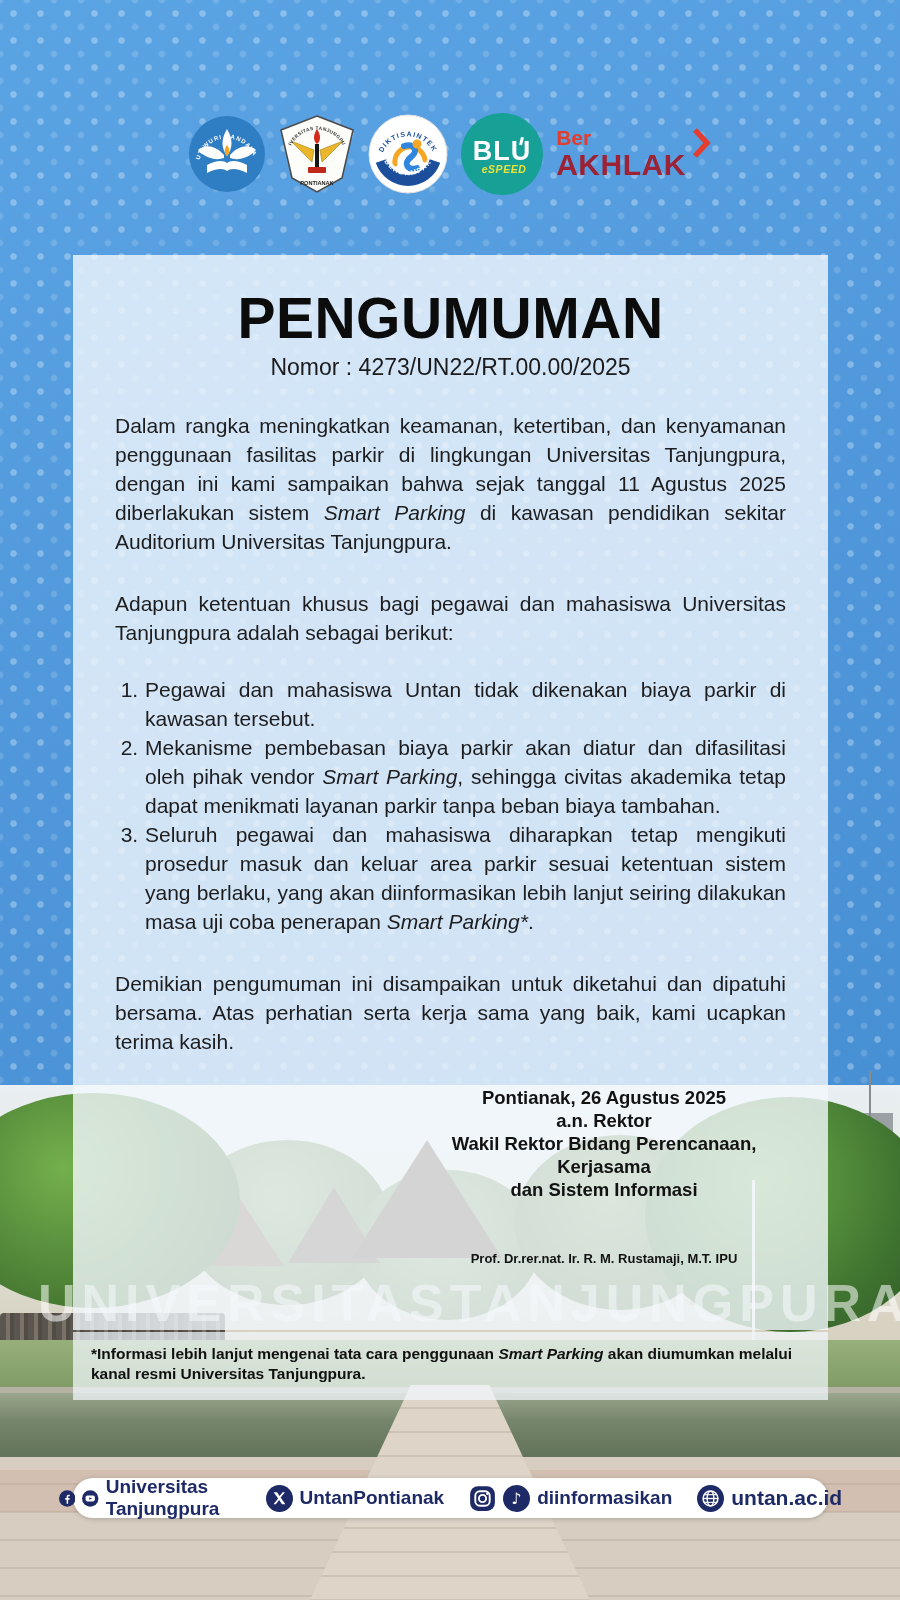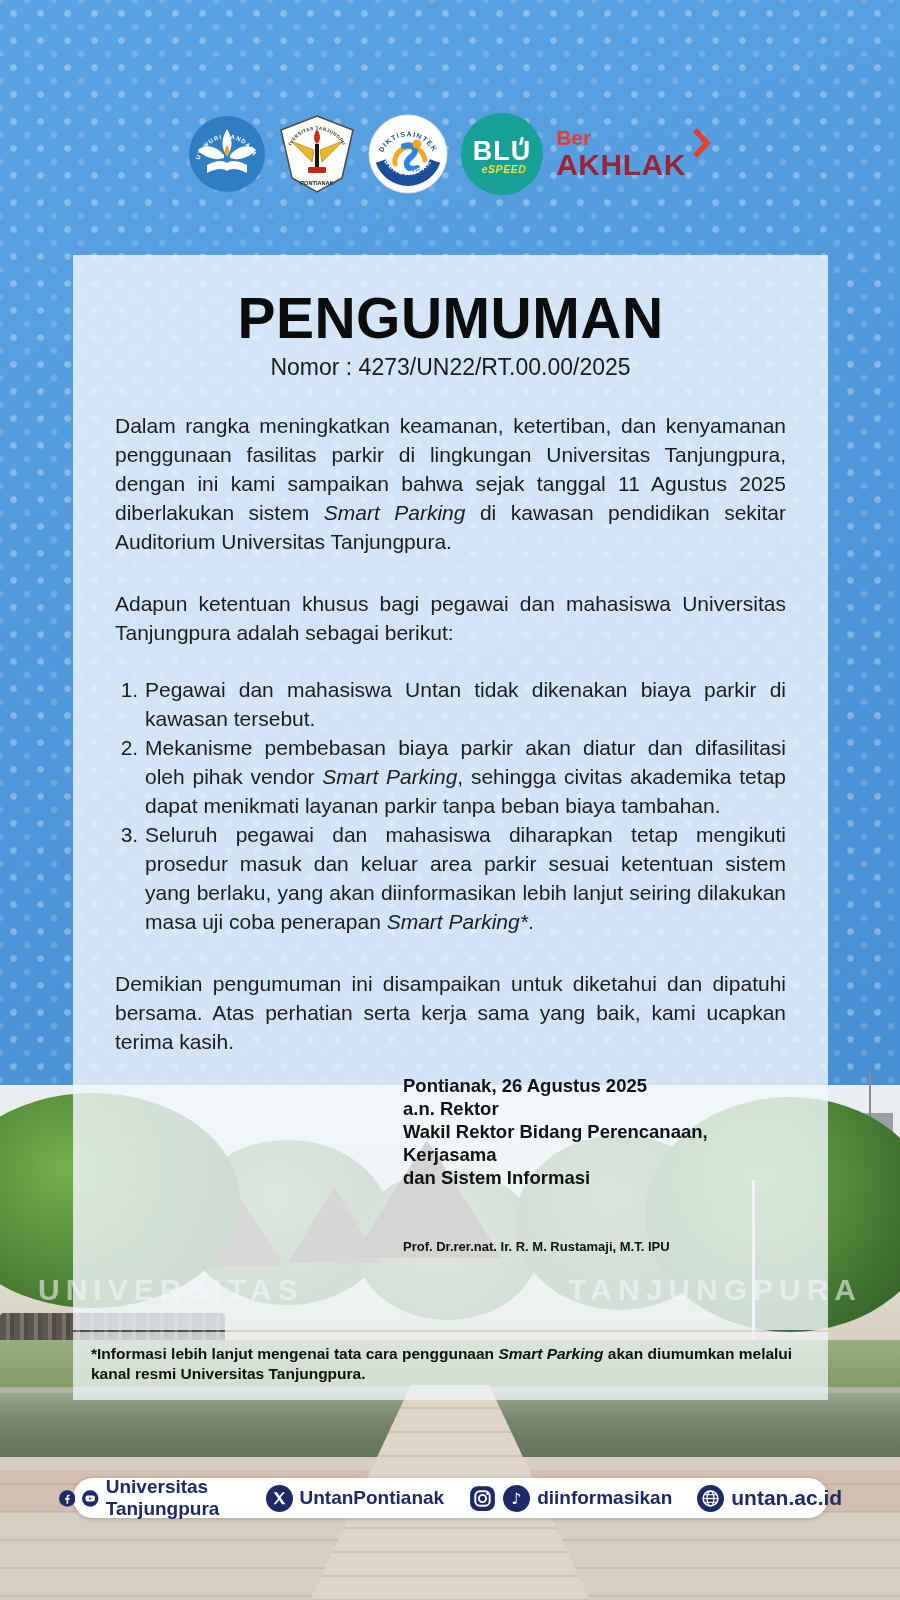--- a/index.html
+++ b/index.html
@@ -37,21 +37,21 @@
   .lawn{position:absolute;left:0;top:255px;width:900px;height:52px;background:linear-gradient(180deg,#97af7b,#7f9a64);}
   .pond{position:absolute;left:0;top:302px;width:900px;height:70px;border-top:6px solid #b5b2a4;
     background:linear-gradient(180deg,#9aa68d,#75856b 40%,#5f7158);}
   .plaza{position:absolute;left:0;top:372px;width:900px;height:143px;
     background:repeating-linear-gradient(180deg,#d7cdc1 0 26px,#c9beb1 26px 28px);}
   .plaza-tint{position:absolute;left:0;top:385px;width:900px;height:42px;background:rgba(196,156,138,.28);}
   .walkway{position:absolute;left:50%;top:300px;width:280px;height:215px;transform:translateX(-50%);
     clip-path:polygon(36% 0,64% 0,100% 100%,0 100%);
     background:repeating-linear-gradient(180deg,#ded5c8 0 22px,#cdc3b5 22px 24px);}
   .watermark{position:absolute;left:0;top:188px;width:100%;display:flex;justify-content:space-between;
-    padding:0 38px;box-sizing:border-box;font-size:30px;font-weight:bold;letter-spacing:6px;
+    padding:0 38px;box-sizing:border-box;font-size:52px;font-weight:bold;letter-spacing:6px;
     color:rgba(255,255,255,.55);}
 
   
   .logos{position:absolute;top:112px;left:0;width:100%;display:flex;justify-content:center;
     align-items:center;gap:12px;}
   .berakhlak{position:relative;display:flex;flex-direction:column;line-height:1.05;padding-right:26px;justify-content:flex-end;}
   .ber{color:#e23d2e;font-weight:bold;font-size:21px;}
   .akhlak{color:#9d2235;font-weight:800;font-size:30px;letter-spacing:.5px;}
   .chev{position:absolute;right:0;top:0;}
 
@@ -63,22 +63,22 @@
     font-weight:bold;font-size:15.5px;line-height:20px;color:#101010;}
   .title{margin:0;text-align:center;font-weight:800;font-size:57px;letter-spacing:.5px;color:#0c0c0c;}
   .subtitle,.number{text-align:center;font-size:23px;color:#1b1b1d;margin:3px 0 0;}
   .body-text{font-size:21px;line-height:29px;color:#1d1d1f;text-align:justify;}
   .p1{margin:30px 0 0;}
   .p2{margin:33px 0 0;}
   ol.rules{margin:28px 0 0;padding-left:29px;}
   ol.rules li{text-align:justify;padding-left:1px;}
   .closing{margin:33px 0 0;}
   .it{font-style:italic;}
-  .signature{margin:18px 0 0 288px;width:402px;font-weight:bold;font-size:18.5px;
-    line-height:23px;color:#121212;}
+  .signature{margin:30px 0 0 288px;width:402px;font-weight:bold;font-size:18.5px;
+    line-height:23px;color:#121212;text-align:center;}
   .sig-name{margin-top:46px;font-size:13px;white-space:nowrap;}
   .sig-nip{white-space:nowrap;font-size:17.5px;}
 
   
   .footer{position:absolute;left:73px;top:1478px;width:755px;height:40px;background:#fff;
     border-radius:21px;display:flex;align-items:center;justify-content:center;gap:25px;
     box-shadow:0 1px 5px rgba(0,0,0,.20);}
   .fgroup{display:flex;align-items:center;gap:7px;}
   .flabel{font-weight:bold;font-size:19px;color:#1e2a66;}
   .flabel.big{font-size:21px;text-align:center;}

